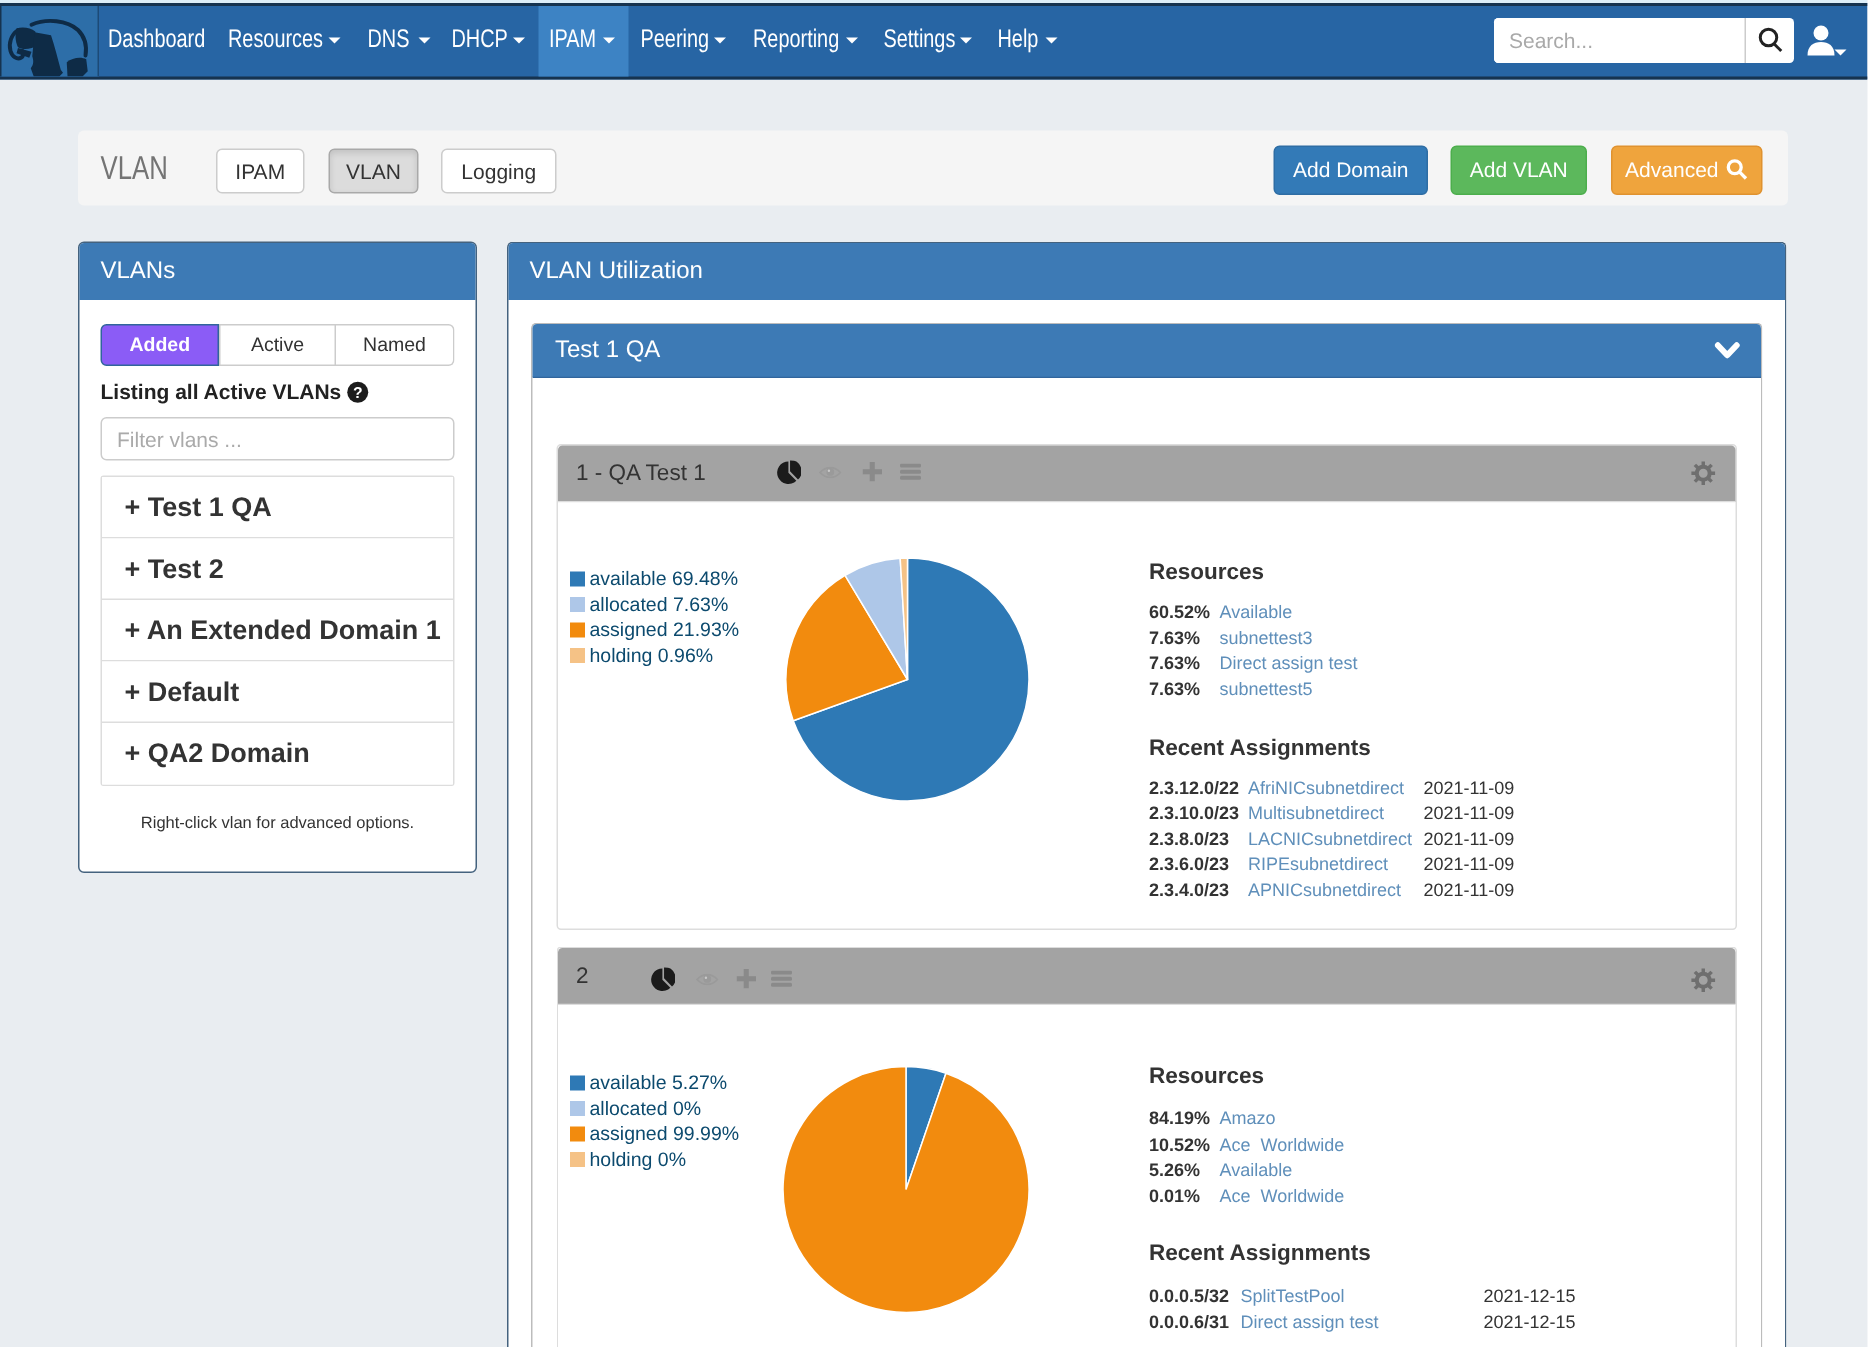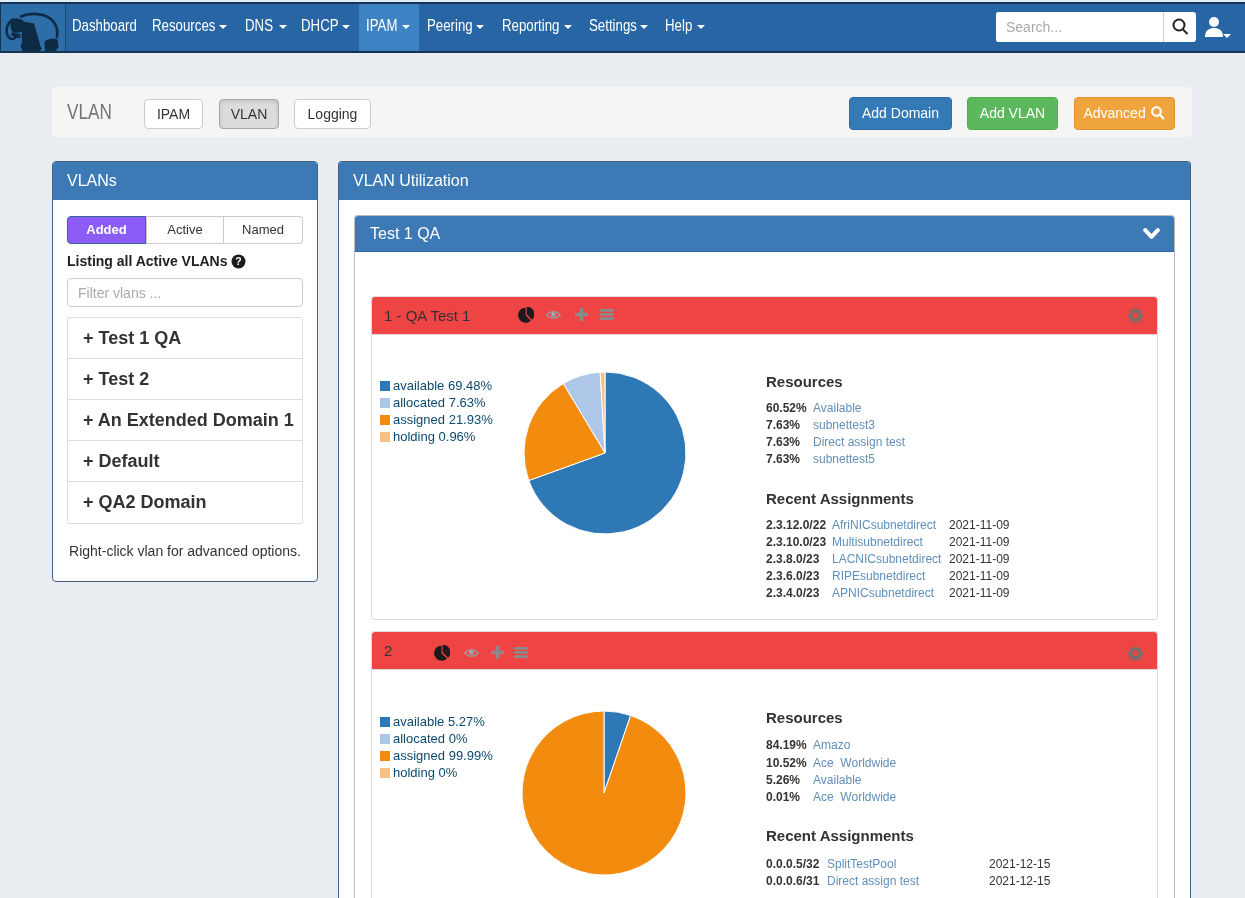--- a/index.html
+++ b/index.html
@@ -38,29 +38,29 @@
 .btngroup .bg { float:left; width:78px; height:28px; line-height:26px; text-align:center; font-size:13px; background:#fff; border:1px solid #ccc; color:#333; }
 .btngroup .bg:first-child { border-radius:4px 0 0 4px; width:79px; }
 .btngroup .bg:last-child { border-radius:0 4px 4px 0; width:79px; border-left:none; }
 .btngroup .bg.on { background:#8b5cf6; border-color:#31659c; color:#fff; font-weight:bold; }
 #listing { position:absolute; left:14px; top:91px; font-size:14px; font-weight:bold; color:#222; }
 #filter { position:absolute; left:14px; top:116px; width:236px; height:29px; border:1px solid #ccc; border-radius:4px; padding-left:10px; font-size:14px; color:#555; font-family:"Liberation Sans", sans-serif; outline:none; }
 #filter::placeholder { color:#aaa; }
 #vlist { position:absolute; left:14px; top:155px; width:236px; border:1px solid #ddd; border-radius:2px; }
 #vlist .vi { height:41px; line-height:40px; padding-left:15px; font-size:18px; font-weight:bold; color:#333; border-bottom:1px solid #ddd; background:#fff; }
 #vlist .vi:last-child { border-bottom:none; }
-#vfoot { position:absolute; left:0; top:381px; width:264px; text-align:center; font-size:14px; color:#333; }
+#vfoot { position:absolute; left:0; top:381px; width:264px; text-align:center; font-size:11px; color:#333; }
 
 
 #utilpanel { left:338px; top:161px; width:853px; height:737px; border-radius:4px 4px 0 0; border-bottom:none; }
 #innerpanel { position:absolute; left:15px; top:53px; width:821px; height:684px; background:#fff; border:1px solid #bcbcbc; border-bottom:none; border-radius:4px 4px 0 0; }
 #innerhead { height:36px; line-height:36px; background:#3d7ab5; color:#fff; font-size:16px; padding-left:15px; border-radius:3px 3px 0 0; border-bottom:1px solid #31659c; }
 
 .section { position:absolute; left:16px; width:787px; background:#fff; border:1px solid #ddd; border-radius:3px; }
-.shead { height:38px; background:#ef4444; border-bottom:1px solid #ddd; border-radius:3px 3px 0 0; position:relative; }
+.shead { height:38px; background:#a3a3a3; border-bottom:1px solid #ddd; border-radius:3px 3px 0 0; position:relative; }
 .stitle { position:absolute; left:12px; top:0; height:38px; line-height:38px; font-size:15px; color:#333; }
 .sicon { position:absolute; top:0; }
 
 .legend { position:absolute; font-size:13px; color:#0c4a6e; }
 .legrow { height:17px; line-height:17px; white-space:nowrap; }
 .legsq { display:inline-block; width:10px; height:10px; margin-right:3px; vertical-align:-1px; }
 
 .rhead { position:absolute; font-size:15px; font-weight:bold; color:#333; }
 .rrow { position:absolute; font-size:12px; height:17px; line-height:17px; white-space:nowrap; }
 .pct { font-weight:bold; color:#333; position:absolute; left:0; }

